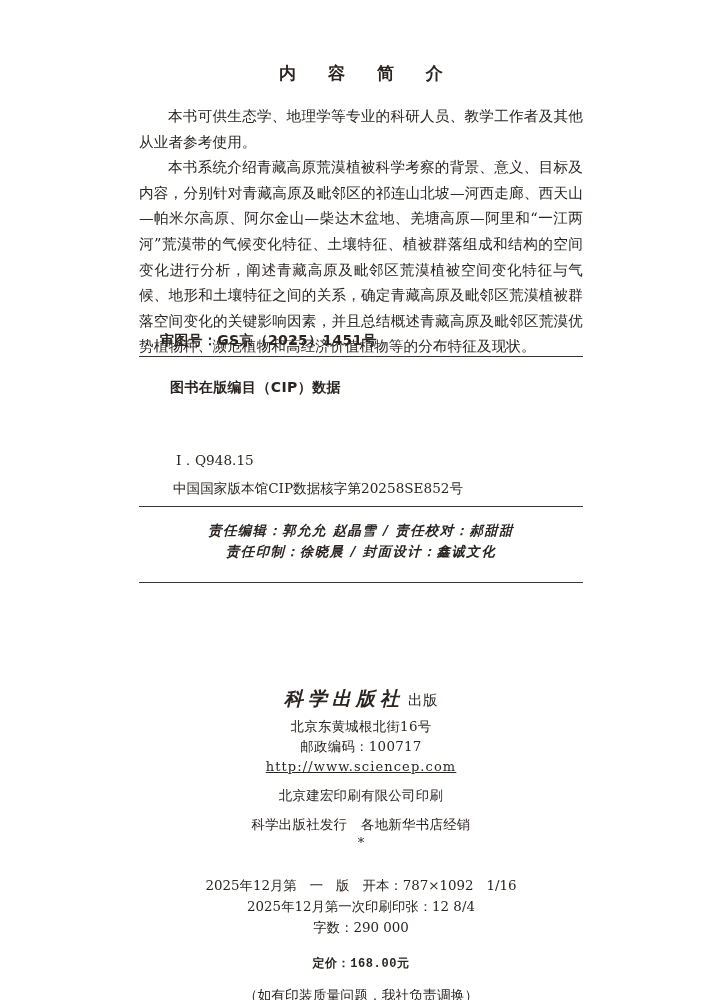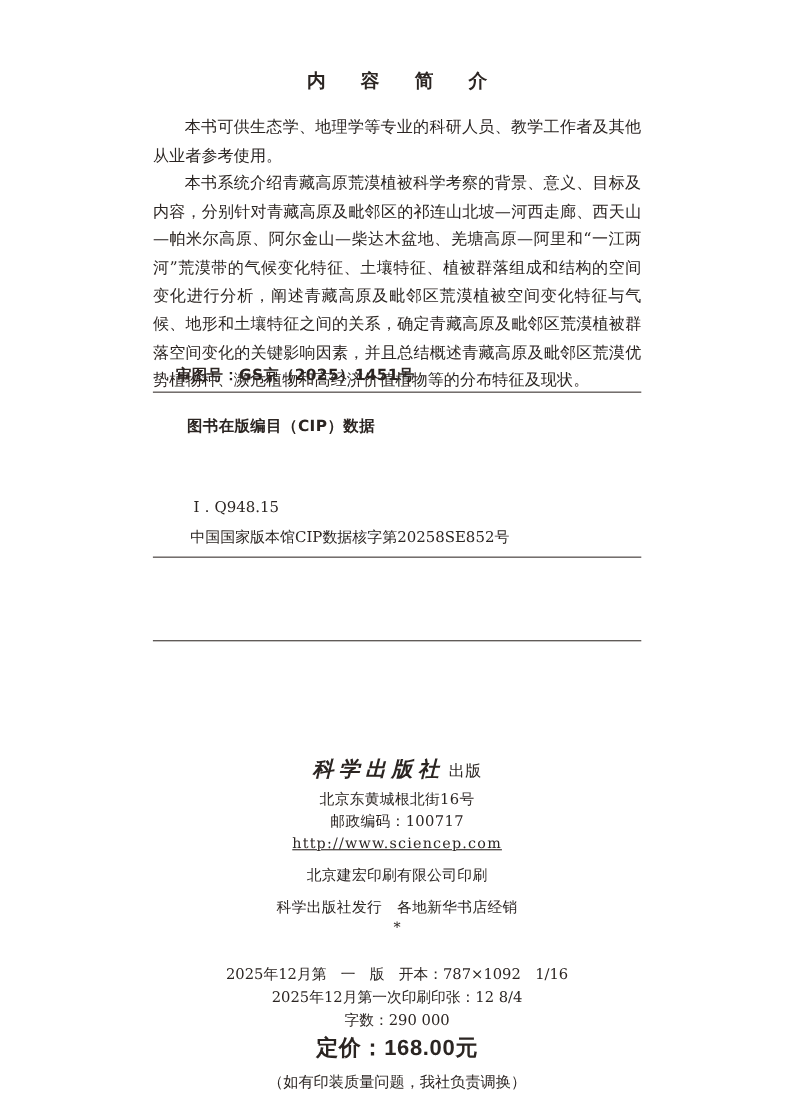--- a/index.html
+++ b/index.html
@@ -184,26 +184,27 @@
 
   .spec-line {
     font-size: 13.4px;
     line-height: 21px;
     white-space: nowrap;
   }
   .spaced-edition { letter-spacing: 0; margin-top: 24px; }
   .spaced-edition .sp { display: inline-block; width: 13px; }
 
   .price-line {
-    font-size: 20px;
+    font-size: 12px;
     font-weight: bold;
     line-height: 28px;
     letter-spacing: 0.6px;
-    white-space: nowrap;
-    font-family: Liberation Sans, sans-serif;
+    margin-top: 12px;
+    white-space: nowrap;
+    font-family: Liberation Mono, monospace;
   }
 
   .warranty-line {
     font-size: 13.8px;
     line-height: 24px;
     margin-top: 5px;
     white-space: nowrap;
   }
 </style>
 </head>
@@ -221,20 +222,22 @@
 
   <div class="rule rule-1"></div>
 
   <div class="cip-head">图书在版编目（CIP）数据</div>
   <div class="cip-class">Ⅰ．Q948.15</div>
   <div class="cip-verify">中国国家版本馆CIP数据核字第20258SE852号</div>
 
   <div class="rule rule-2"></div>
 
   <div class="credits">
+    <div>责任编辑：郭允允  赵晶雪 / 责任校对：郝甜甜</div>
+    <div>责任印制：徐晓晨 / 封面设计：鑫诚文化</div>
   </div>
 
   <div class="rule rule-3"></div>
 
   <div class="colophon">
 
     <div class="publisher-line">
       <span class="publisher-logo">科学出版社</span><span class="publisher-suffix">出版</span>
     </div>
 

